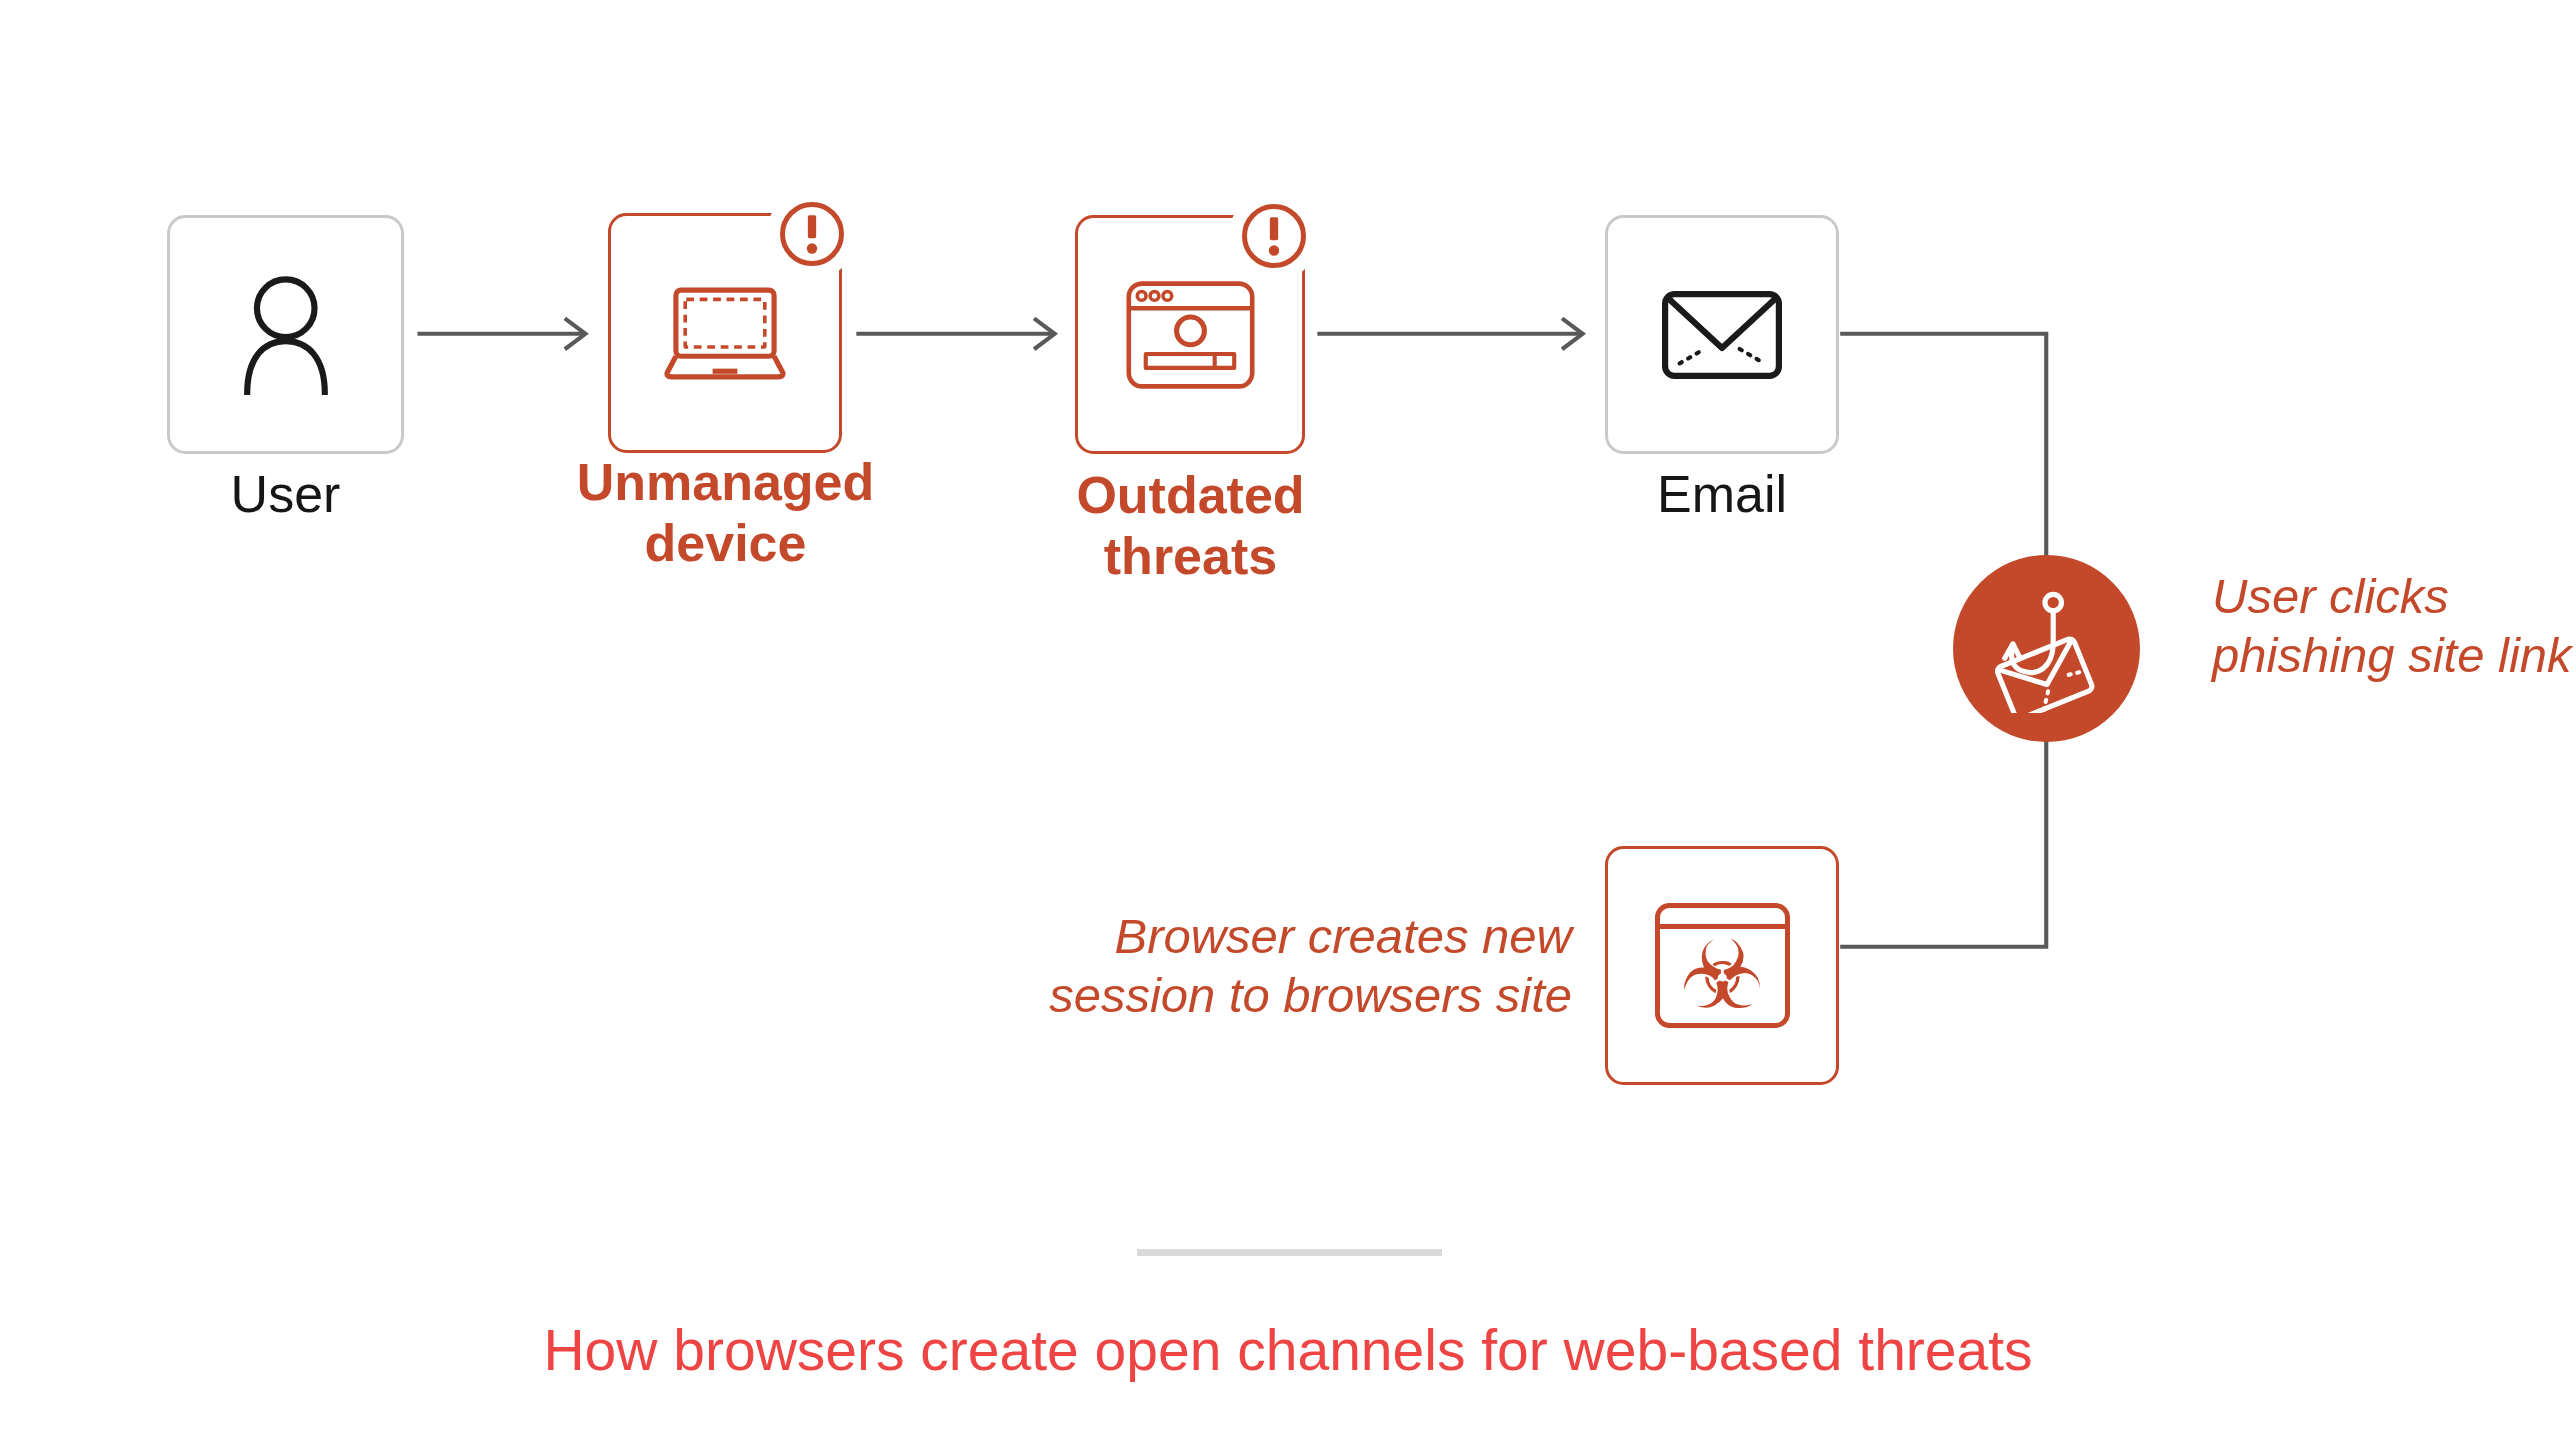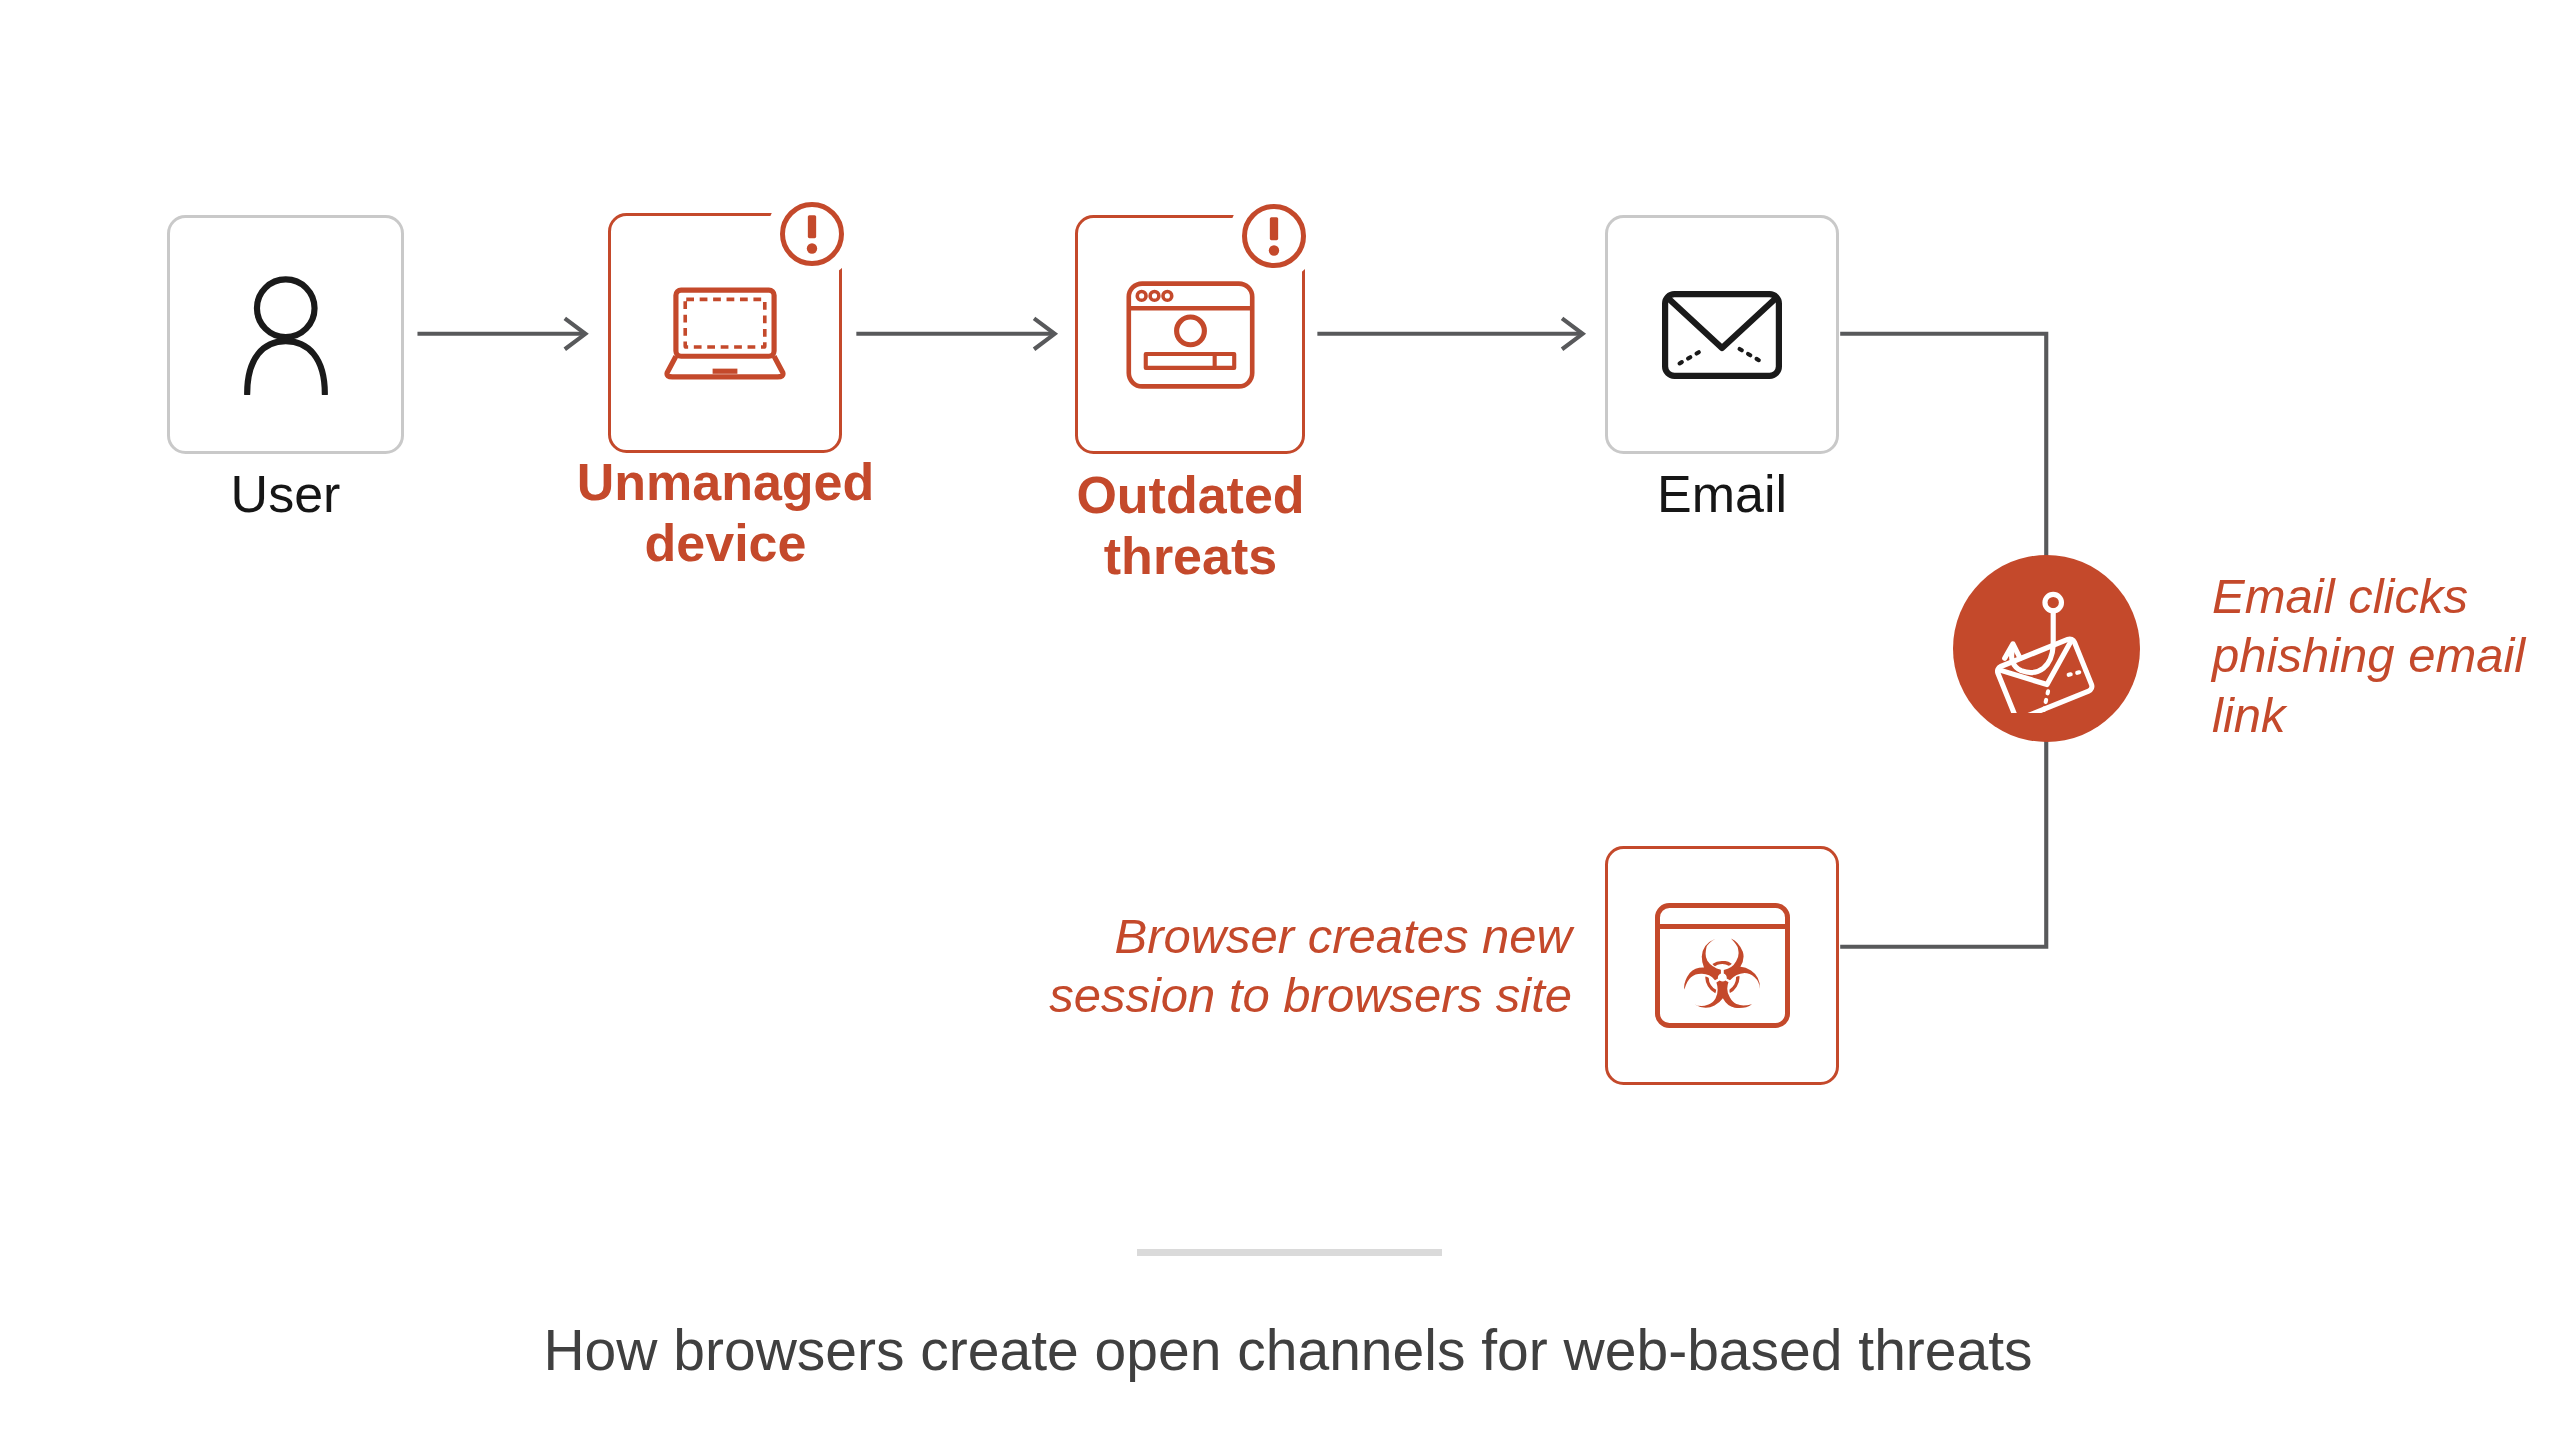--- a/index.html
+++ b/index.html
@@ -98,21 +98,21 @@
     width:305px;height:6.7px;
     background:#DADADA;
     z-index:2;
   }
   .caption-title{
     position:absolute;
     left:0;right:0;top:1317px;
     text-align:center;
     font-size:57px;
     font-weight:500;
-    color:#404040;
+    color:#ef4444;
     z-index:2;
   }
   svg{display:block;}
 </style>
 </head>
 <body>
 
 <div id="canvas">
 
   <svg class="connectors" width="2576" height="1449" viewBox="0 0 5000 2813">
@@ -197,21 +197,21 @@
         <rect x="40" y="130" width="160" height="108" rx="10"></rect>
         <path d="M46,136 L120,196 L194,136"></path>
       </g>
       <path d="M138,118 C136,160 110,180 76,168 C58,160 54,142 60,124"></path>
       <polyline points="44,144 60,116 74,144"></polyline>
       <path d="M168,176 L202,168" stroke-width="8" stroke-dasharray="4 13"></path>
       <path d="M128,208 L120,244" stroke-width="8" stroke-dasharray="4 13"></path>
     </svg>
   </div>
 
-  <div class="annotation" style="left:2212px;top:567px;width:361px;text-align:left;">Email clicks phishing email link</div>
+  <div class="annotation" style="left:2212px;top:567px;width:361px;text-align:left;">User clicks phishing site link</div>
 
   <div class="node alert" style="left:1605px;top:846px;width:234px;height:239px;">
     <div class="malicious-window">
       <div class="chrome-line"></div>
       <div class="biohazard-wrap">
         <span class="biohazard-glyph">☣</span>
       </div>
     </div>
   </div>
 

